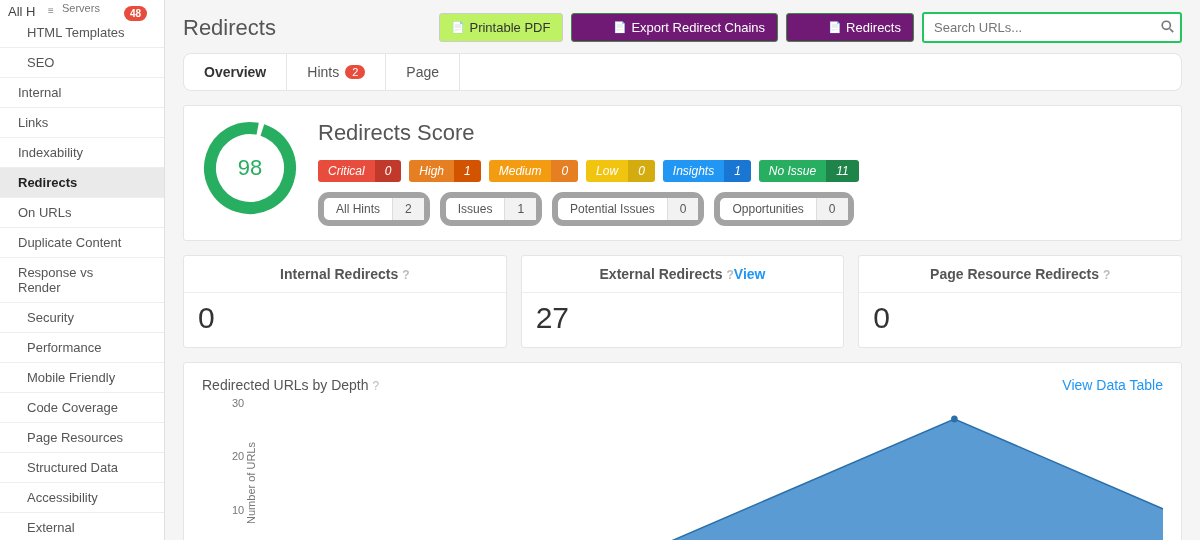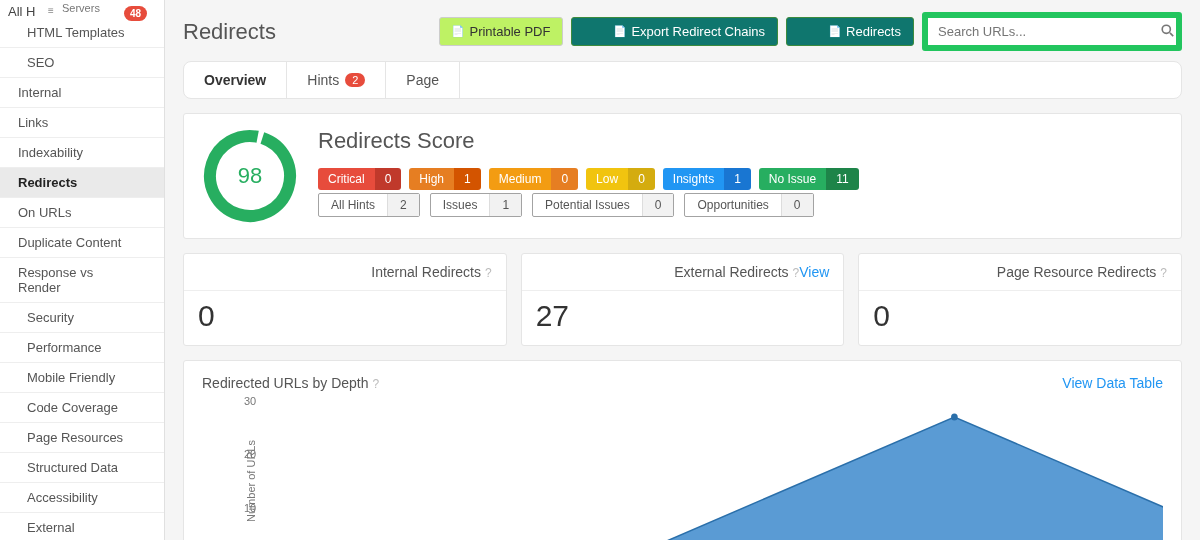--- a/index.html
+++ b/index.html
@@ -19,71 +19,71 @@
 .nav-item { font-size: 13px; color: #555; padding: 7px 27px; border-bottom: 1px solid #eee; cursor: pointer; }
 .nav-item.indent { padding-left: 18px; }
 .nav-item.active { background: #eaeaea; color: #222; font-weight: 600; }
 
 .main { position: absolute; left: 165px; top: 0; right: 0; height: 540px; padding: 12px 18px; overflow: hidden; }
 
 .header-row { display: flex; align-items: center; justify-content: space-between; margin-bottom: 10px; }
 .page-title { font-size: 22px; color: #555; font-weight: 400; }
 .header-actions { display: flex; gap: 8px; align-items: center; }
 .btn { display: inline-flex; align-items: center; gap: 5px; padding: 6px 12px; font-size: 13px; border-radius: 3px; border: 1px solid #ccc; background: #bef264; color: #333; cursor: pointer; }
-.btn.green { background: #0f766e; border-color: #3d8b3d; color: #fff; padding-left: 42px; }
+.btn.green { background: #701a75; border-color: #3d8b3d; color: #fff; padding-left: 42px; }
 .btn .ic { width: 12px; height: 12px; display: inline-flex; align-items: center; justify-content: center; }
 .search-wrap { position: relative; }
-.search-input { width: 260px; padding: 6px 30px 6px 10px; font-size: 13px; border: 6px solid #22c55e; border-radius: 3px; color: #777; }
+.search-input { width: 260px; padding: 6px 30px 6px 10px; font-size: 13px; border: 2px solid #22c55e; border-radius: 3px; color: #777; }
 .search-icon { position: absolute; right: 8px; top: 50%; transform: translateY(-50%); color: #777; font-size: 13px; }
 
 .tabs { display: flex; border: 1px solid #e5e5e5; border-radius: 8px; background: #fff; margin-bottom: 14px; }
 .tab { padding: 10px 20px; font-size: 14px; color: #555; border-right: 1px solid #e5e5e5; cursor: pointer; display: flex; align-items: center; gap: 6px; }
 .tab.active { font-weight: 700; color: #333; }
 .badge-red { background: #e74c3c; color: #fff; font-size: 11px; padding: 1px 7px; border-radius: 10px; }
 
 .panel { background: #fff; border: 1px solid #e5e5e5; border-radius: 3px; padding: 14px 18px; margin-bottom: 14px; }
 
 .score-row { display: flex; gap: 20px; align-items: flex-start; }
 .score-ring { position: relative; width: 96px; height: 96px; }
 .score-text { position: absolute; top: 50%; left: 50%; transform: translate(-50%, -50%); font-size: 22px; color: #27ae60; font-weight: 400; }
 .score-info { flex: 1; }
 .score-info h2 { font-size: 22px; color: #555; font-weight: 400; margin-bottom: 14px; }
 
-.chip-row { display: flex; gap: 8px; margin-bottom: 3px; flex-wrap: wrap; }
+.chip-row { display: flex; gap: 8px; margin-bottom: 10px; flex-wrap: wrap; font-style: italic; }
 .chip { display: inline-flex; align-items: center; font-size: 12px; border-radius: 3px; overflow: hidden; }
 .chip .lbl { padding: 4px 10px; color: #fff; }
 .chip .cnt { padding: 4px 10px; color: #fff; background: rgba(0,0,0,0.15); }
 .chip.critical .lbl { background: #e74c3c; } .chip.critical .cnt { background: #c0392b; }
 .chip.high .lbl { background: #e67e22; } .chip.high .cnt { background: #d35400; }
 .chip.medium .lbl { background: #f39c12; } .chip.medium .cnt { background: #e67e22; }
 .chip.low .lbl { background: #f1c40f; } .chip.low .cnt { background: #d4ac0f; }
 .chip.insights .lbl { background: #2196f3; } .chip.insights .cnt { background: #1976d2; }
 .chip.noissue .lbl { background: #27ae60; } .chip.noissue .cnt { background: #1e8449; }
 
 .count-btn-row { display: flex; gap: 10px; }
-.count-btn { display: inline-flex; align-items: flex-start; border: 1px solid #a3a3a3; border-radius: 2px; font-size: 12px; }
+.count-btn { display: inline-flex; align-items: flex-start; border: 6px solid #a3a3a3; border-radius: 11px; font-size: 12px; }
 .count-btn .lbl { padding: 4px 12px; color: #555; }
 .count-btn .cnt { padding: 4px 12px; background: #f2f2f2; color: #555; border-left: 1px solid #ddd; }
 
 .stat-row { display: flex; gap: 14px; margin-bottom: 14px; }
 .stat-card { flex: 1; background: #fff; border: 1px solid #e5e5e5; border-radius: 3px; }
-.stat-head { padding: 10px 14px; font-size: 14px; color: #555; display: flex; align-items: center; justify-content: flex-end; border-bottom: 1px solid #eee; }
+.stat-head { padding: 10px 14px; font-size: 14px; color: #555; display: flex; align-items: center; justify-content: center; border-bottom: 1px solid #eee; font-weight: bold; }
 .stat-head .q { color: #bbb; font-size: 12px; margin-left: 4px; }
 .stat-head a { color: #2196f3; text-decoration: none; font-size: 14px; }
 .stat-val { padding: 8px 14px 12px; font-size: 30px; color: #333; font-weight: 400; }
 
 .chart-panel { position: relative; }
 .chart-head { display: flex; justify-content: space-between; align-items: flex-start; margin-bottom: 10px; }
 .chart-title { font-size: 14px; color: #555; }
 .chart-title .q { color: #bbb; font-size: 12px; margin-left: 4px; }
 .chart-link { color: #2196f3; text-decoration: none; font-size: 14px; }
 
 .chart-area { position: relative; height: 160px; margin-left: 30px; }
 .ylab { position: absolute; left: -22px; top: 50%; transform: translateY(-50%) rotate(-90deg); font-size: 11px; color: #777; transform-origin: center; white-space: nowrap; }
-.ytick { position: absolute; left: 12px; font-size: 11px; color: #777; }
+.ytick { position: absolute; left: 0; font-size: 11px; color: #777; }
 .plot { position: absolute; left: 24px; right: 0; top: 0; bottom: 0; }
 .area-poly { fill: #5a9bd4; stroke: #2a6faa; stroke-width: 1.5; }
 .peak-dot { fill: #2a6faa; }
 
 .file-icon::before { content: "📄"; font-size: 11px; }
 </style>
 </head>
 <body>
 
 <div class="sidebar">

